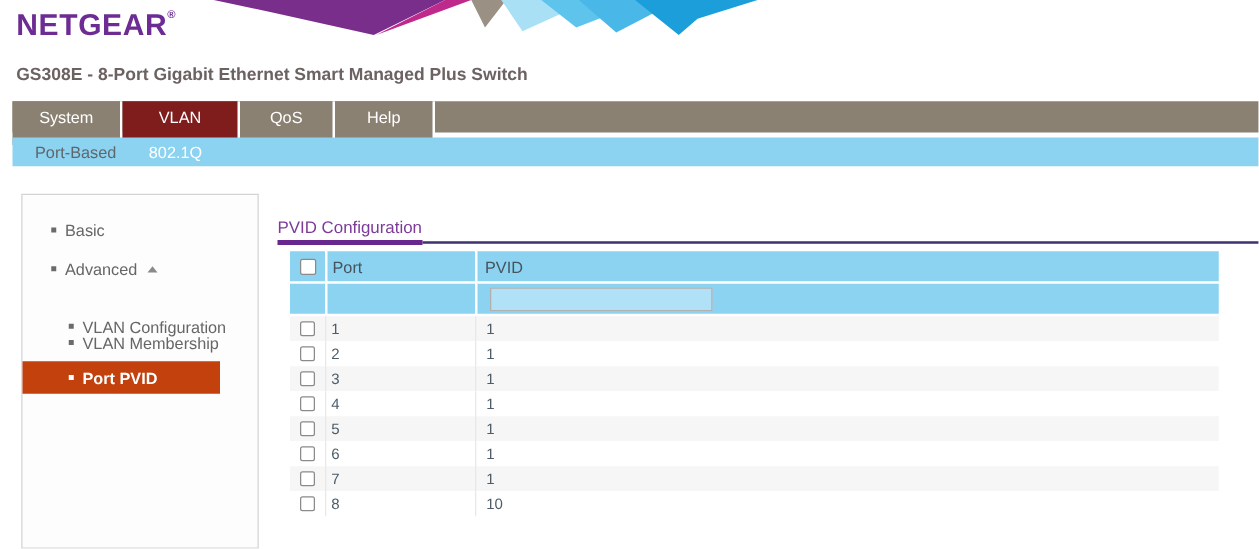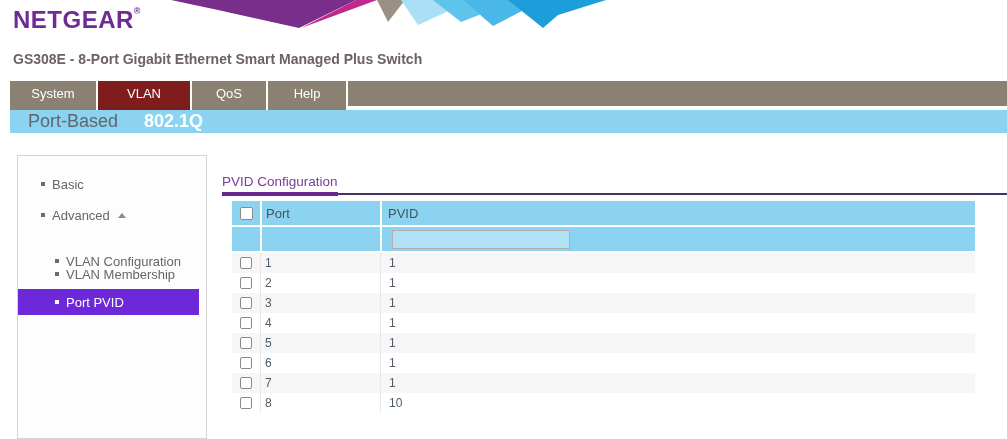--- a/index.html
+++ b/index.html
@@ -18,32 +18,32 @@
   .navbar { position:absolute; left:10px; top:81px; width:997px; height:25px;
             background:#8A8173; display:flex; }
   .nav-tab { height:35px; line-height:25px; text-align:center; color:#fff; font-size:13px;
              border-right:2px solid #fff; cursor:pointer; background:#8A8173; }
   .nav-tab.active { background:#7f1d1d; }
   .t-system { width:88px; } .t-vlan { width:94px; } .t-qos { width:76px; } .t-help { width:80px; }
 
   
   .subnav { position:absolute; left:10px; top:110px; width:997px; height:23px;
             background:#8BD3F1; display:flex; align-items:center; }
-  .subnav-item { font-size:18px; color:#5F676C; margin-left:18px; cursor:pointer; }
-  .subnav-item.active { color:#fff; margin-left:26px;font-weight:bold; }
+  .subnav-item { font-size:13px; color:#5F676C; margin-left:18px; cursor:pointer; }
+  .subnav-item.active { color:#fff; margin-left:26px; }
 
   
   .sidebar { position:absolute; left:17px; top:155px; width:190px; height:284px;
              background:#FDFDFD; border:1px solid #D4D4D4; }
   .side-item { position:absolute; left:0; width:100%; height:26px; display:flex;
                align-items:center; font-size:13px; color:#666; cursor:pointer; }
   .side-item .bullet { width:4px; height:4px; background:#6B6B6B; margin-right:7px; flex:0 0 4px; }
   .side-item.lvl1 { padding-left:23px; }
   .side-item.lvl2 { padding-left:37px; }
-  .side-item.active { background:#6d28d9; color:#fff; width:181px; }
+  .side-item.active { background:#c2410c; color:#fff; width:158px;font-weight:bold; }
   .side-item.active .bullet { background:#fff; }
   .caret-up { width:0; height:0; margin-left:8px; border-left:4px solid transparent;
               border-right:4px solid transparent; border-bottom:5px solid #8a8a8a; }
 
   
   .content-heading { position:absolute; left:222px; top:174px; font-size:13.5px; color:#7C3A99; }
   .rule-thick { position:absolute; left:222px; top:192px; width:116px; height:4px; background:#67278F; }
   .rule-thin  { position:absolute; left:338px; top:193px; width:669px; height:2px; background:#413070; }
 
   .tbl { position:absolute; left:232px; top:201px; width:743px; font-size:12px; }

